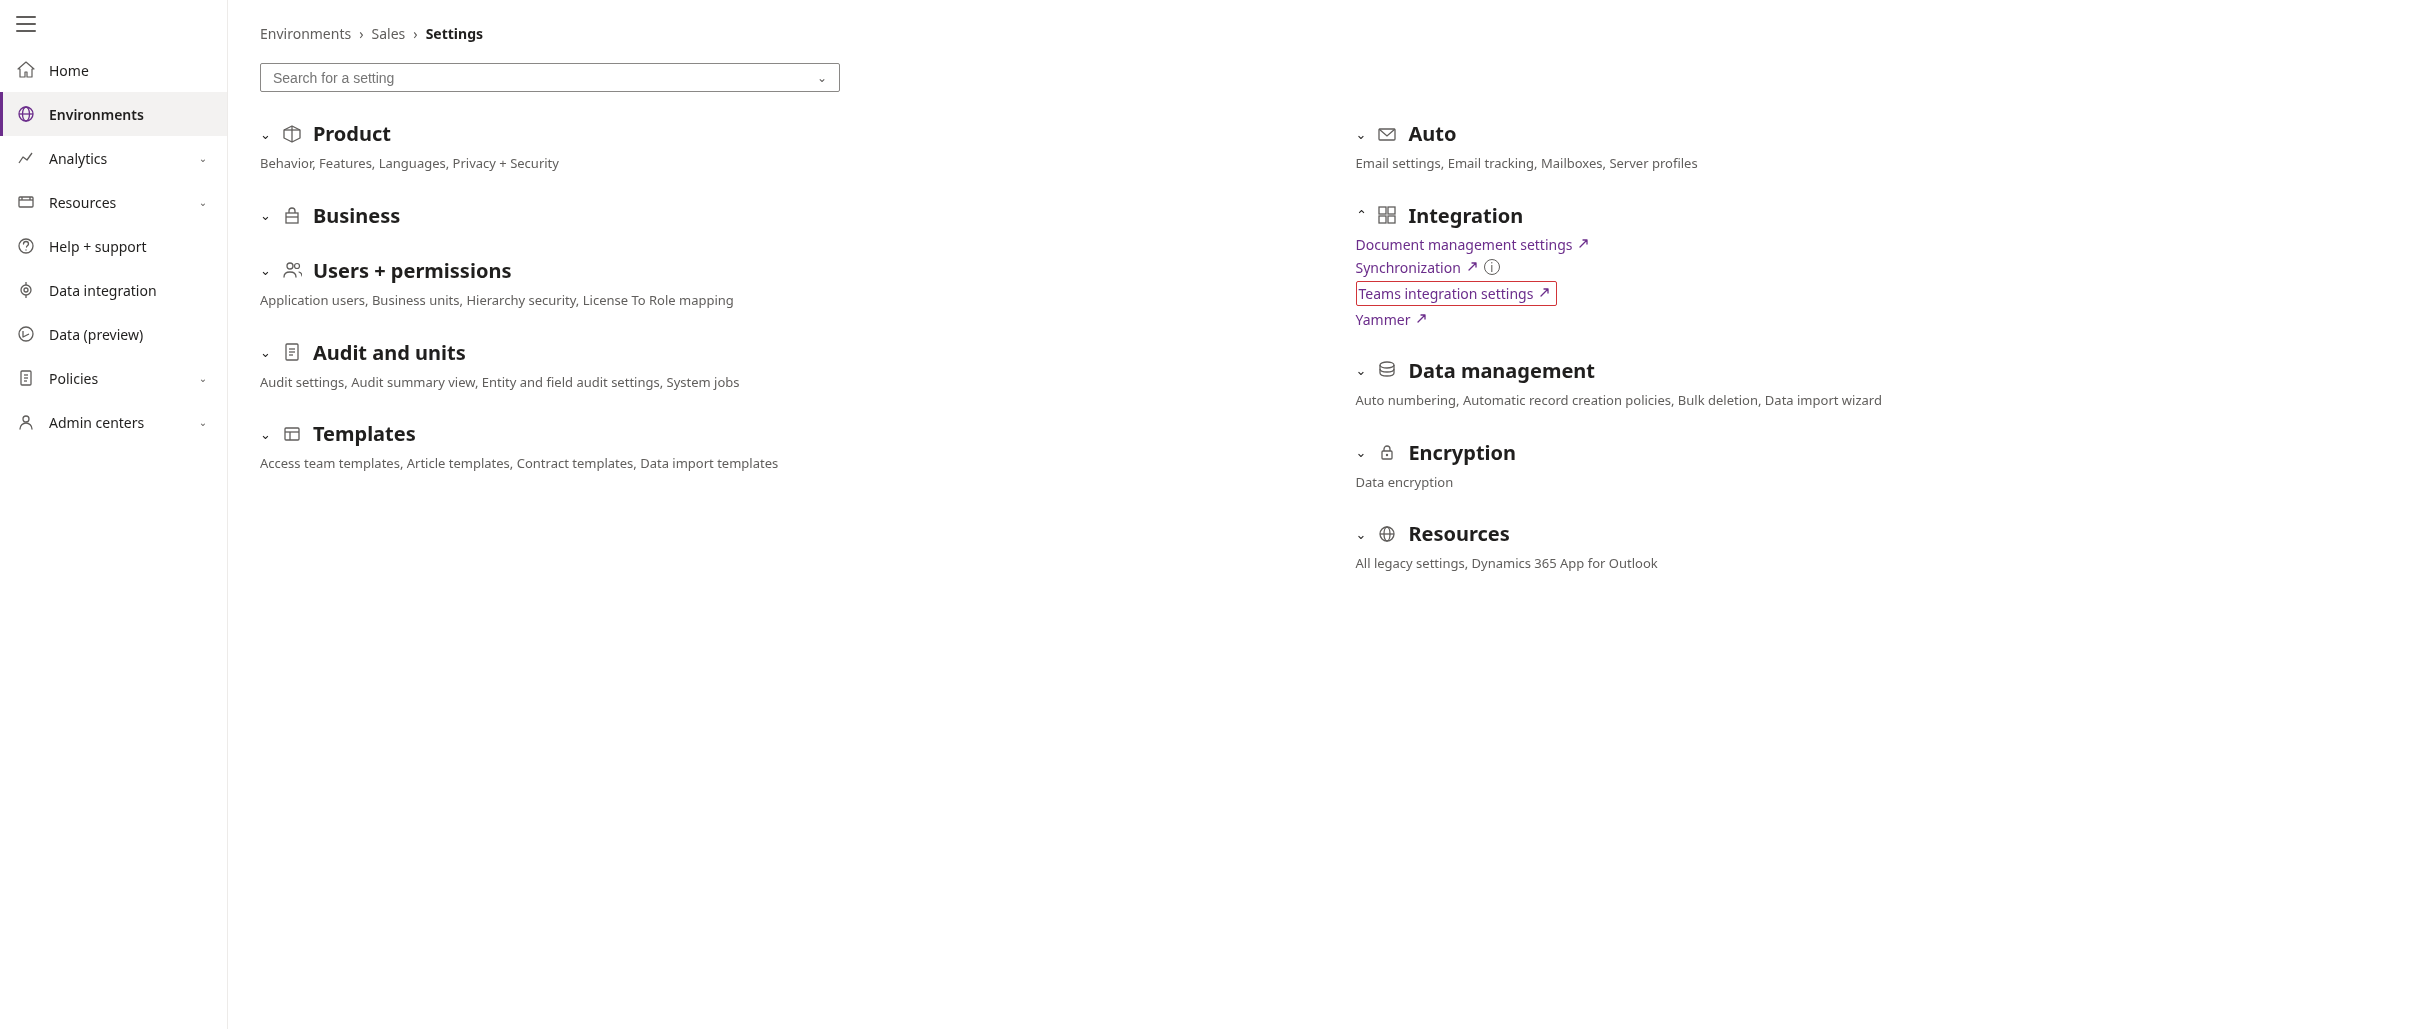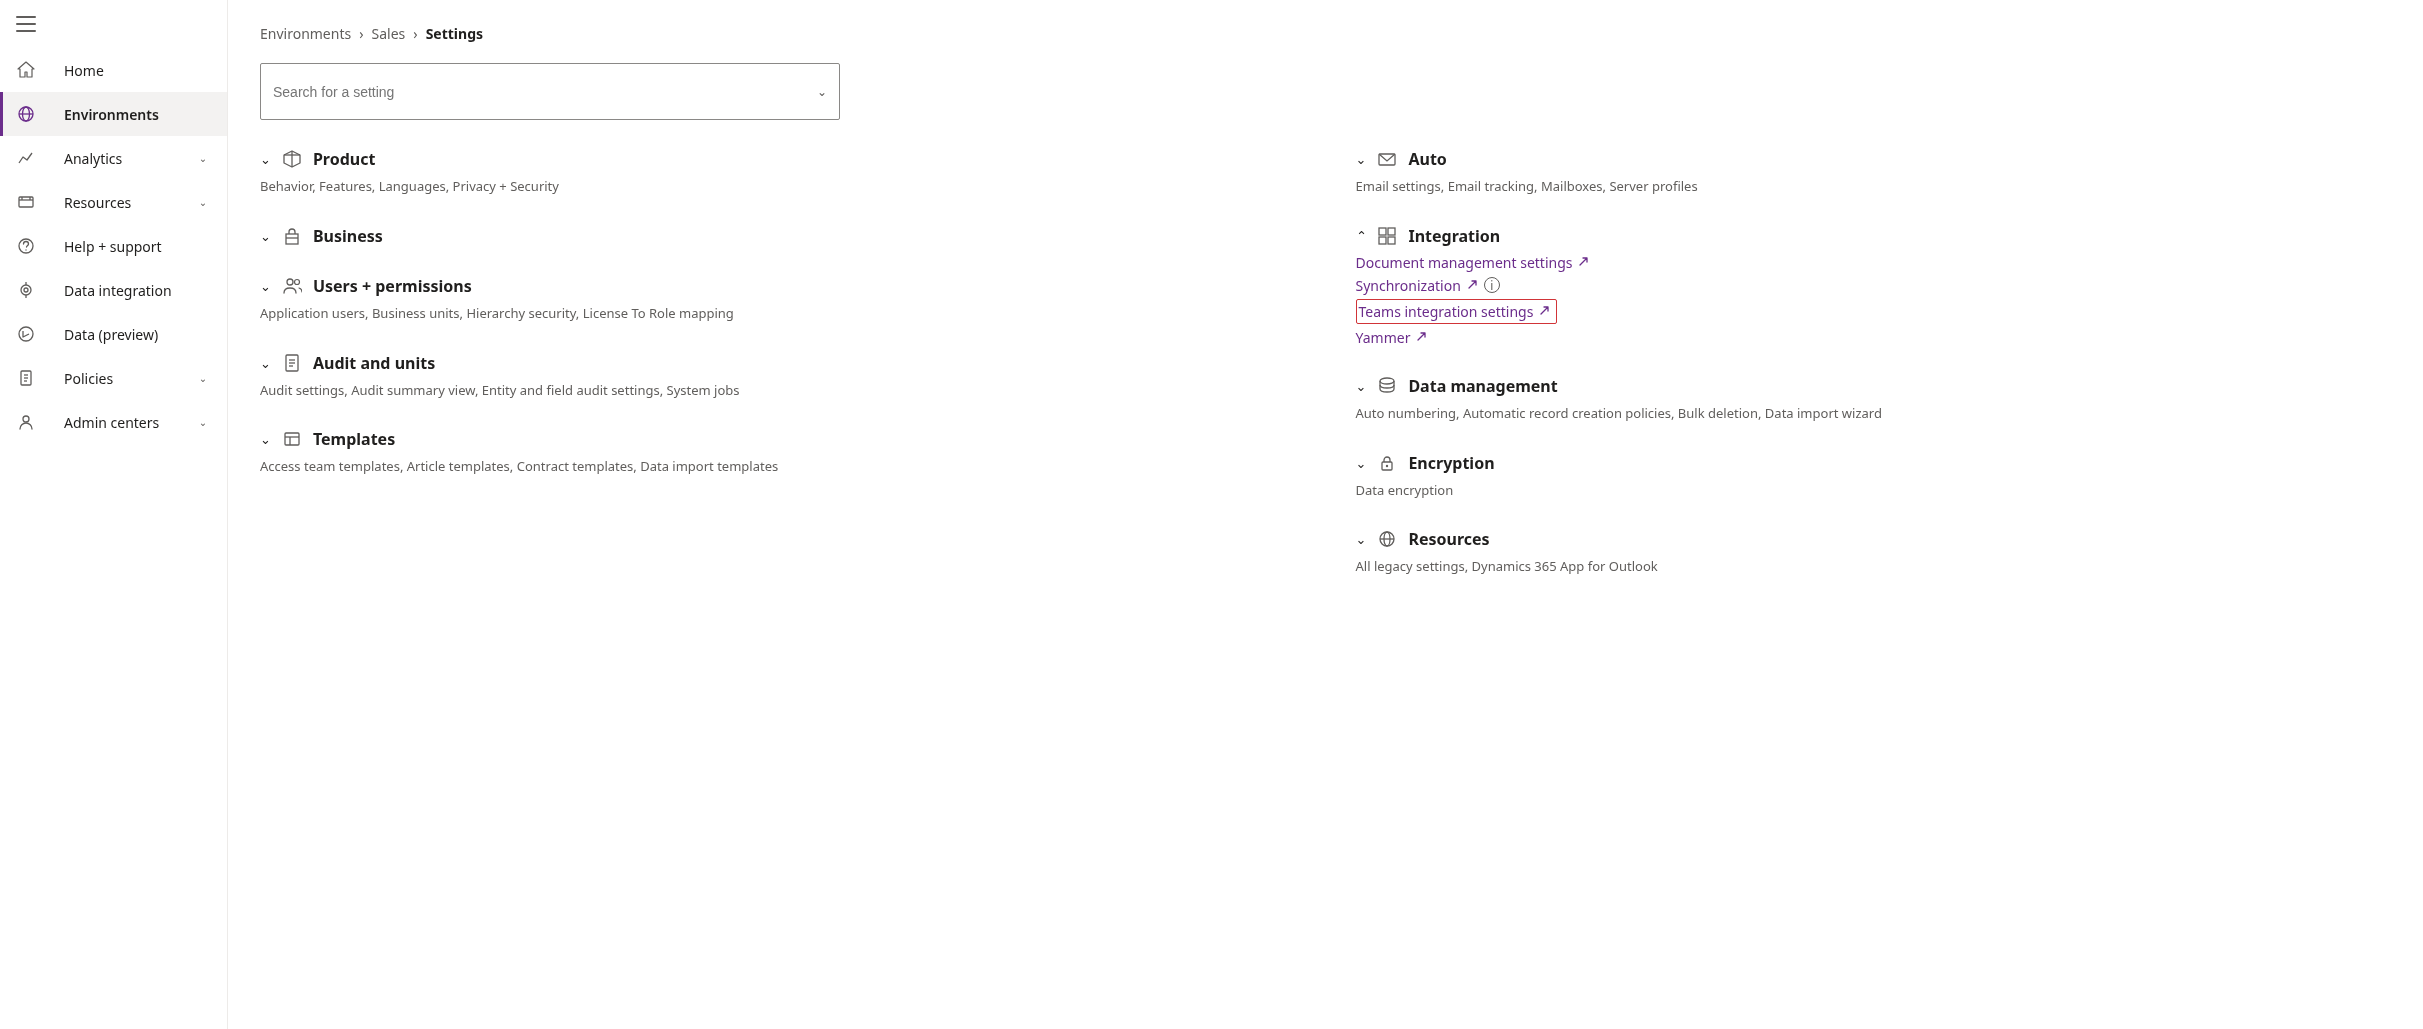--- a/index.html
+++ b/index.html
@@ -39,21 +39,21 @@
     .nav-items {
       display: flex;
       flex-direction: column;
     }
     .nav-item {
       display: flex;
       align-items: center;
       padding: 10px 16px;
       cursor: pointer;
       position: relative;
-      gap: 28px;
+      gap: 13px;
       font-size: 14px;
       color: #201f1e;
       text-decoration: none;
       min-height: 44px;
     }
     .nav-item.active {
       border-left: 3px solid #6b2d8b;
       background: #f3f2f1;
       font-weight: 600;
       padding-left: 13px;
@@ -100,21 +100,21 @@
     .breadcrumb .separator {
       color: #605e5c;
     }
 
     
     .search-bar {
       display: flex;
       align-items: flex-end;
       border: 1px solid #8a8886;
       border-radius: 2px;
-      padding: 19px 12px;
+      padding: 5px 12px;
       width: 580px;
       margin-bottom: 28px;
       background: #fff;
       cursor: text;
     }
     .search-bar input {
       border: none;
       outline: none;
       flex: 1;
       font-size: 14px;
@@ -149,21 +149,21 @@
     }
     .section-icon {
       width: 22px;
       height: 22px;
       display: flex;
       align-items: center;
       justify-content: center;
       font-size: 16px;
     }
     .section-title {
-      font-size: 16px;
+      font-size: 20px;
       font-weight: 700;
       color: #201f1e;
     }
     .section-links {
       font-size: 13px;
       color: #605e5c;
       line-height: 1.6;
       padding-left: 0;
       margin-left: 0;
     }

